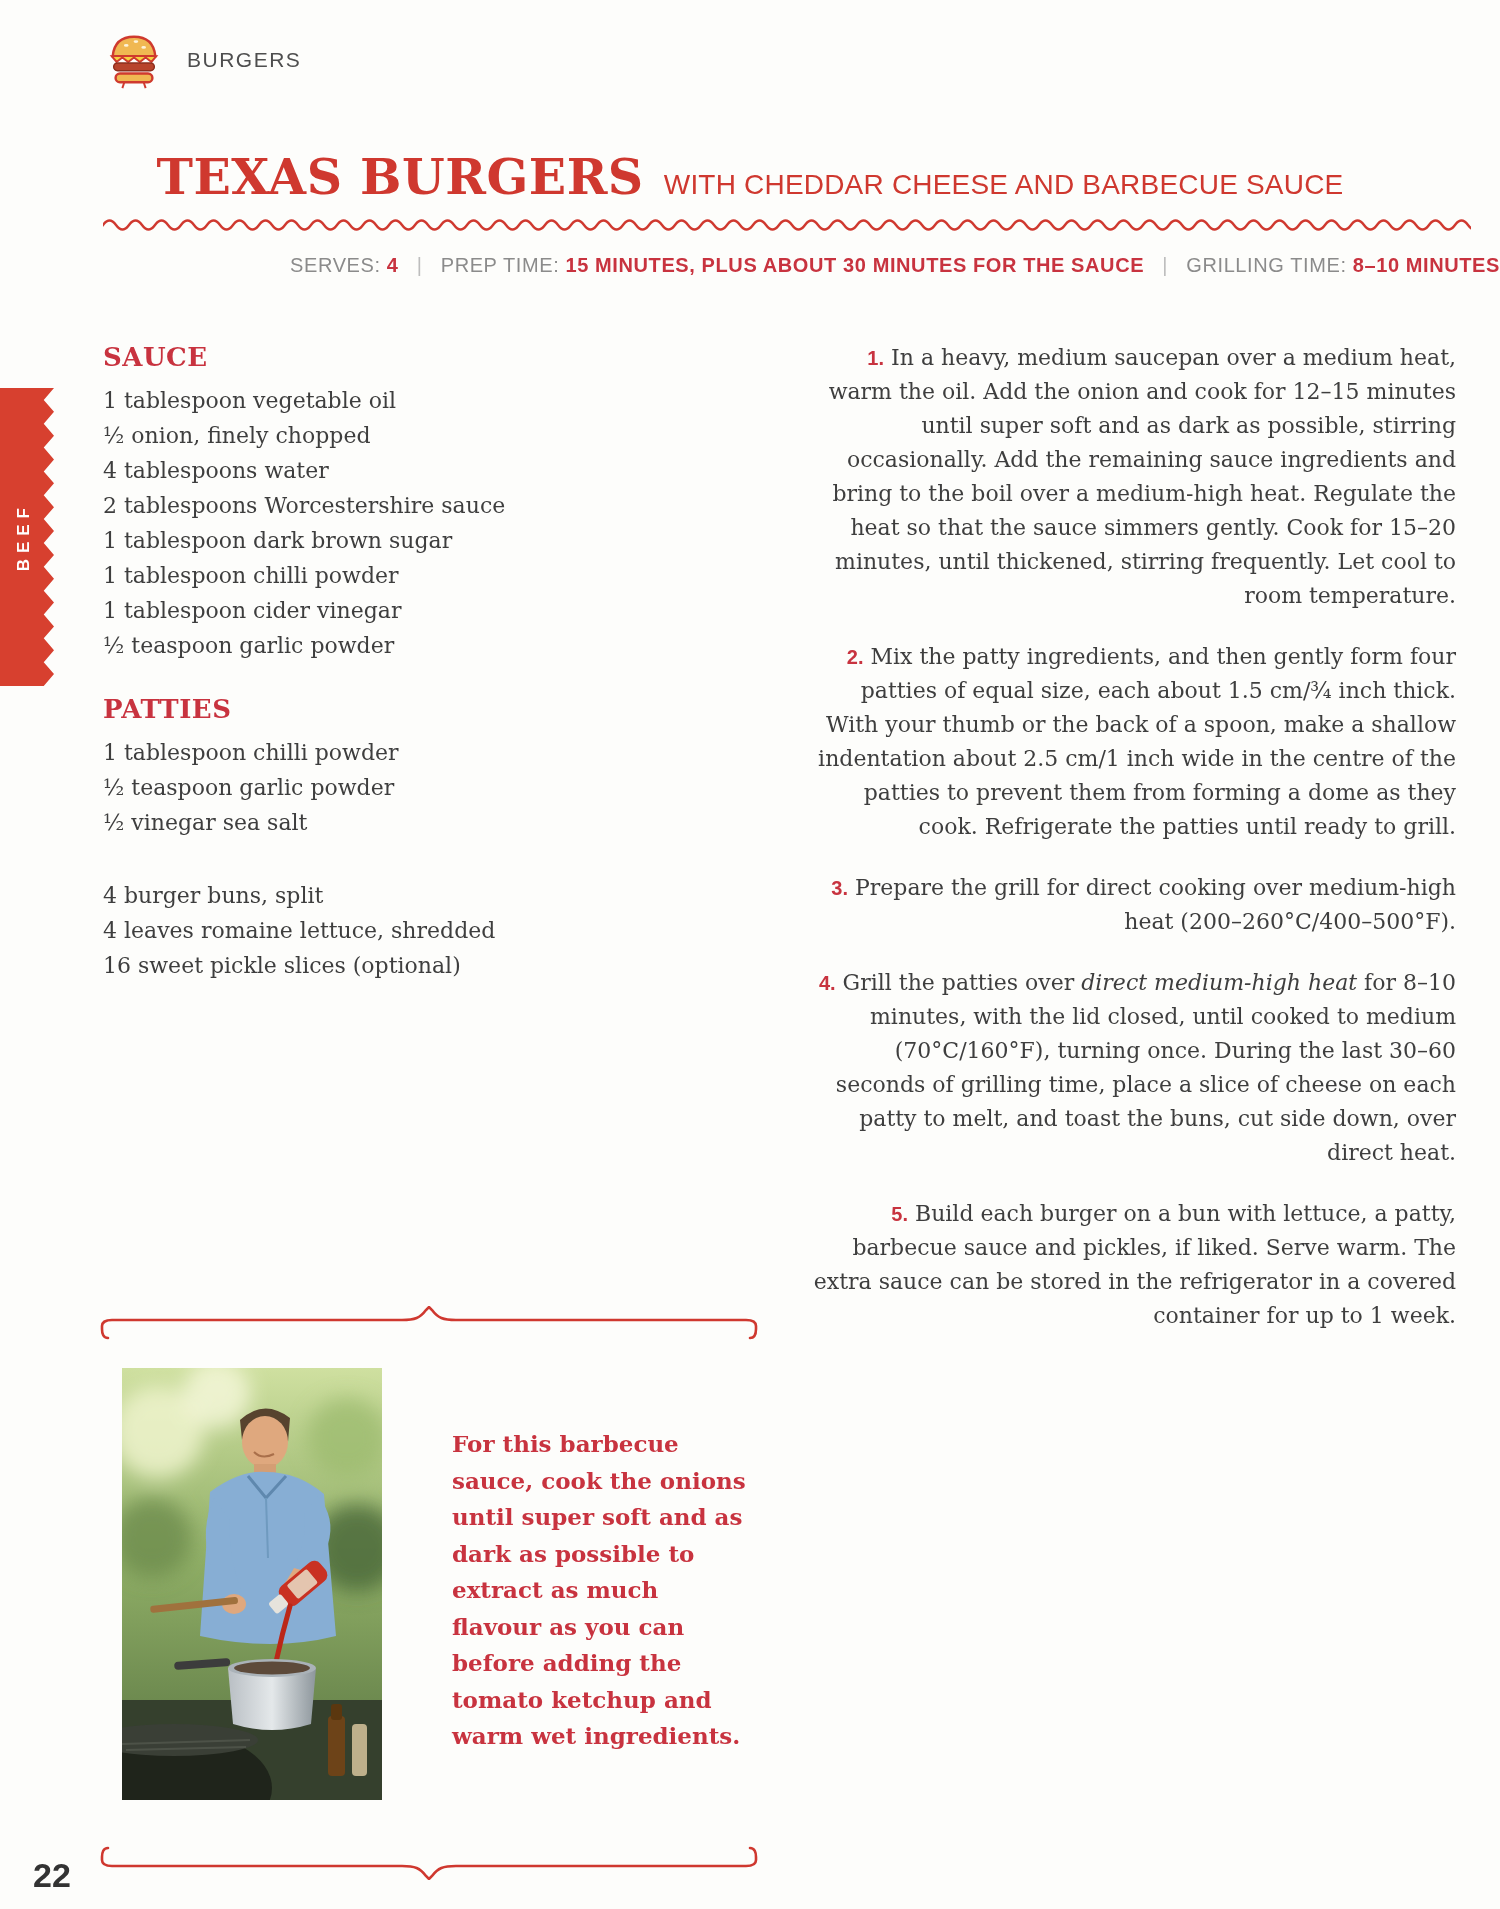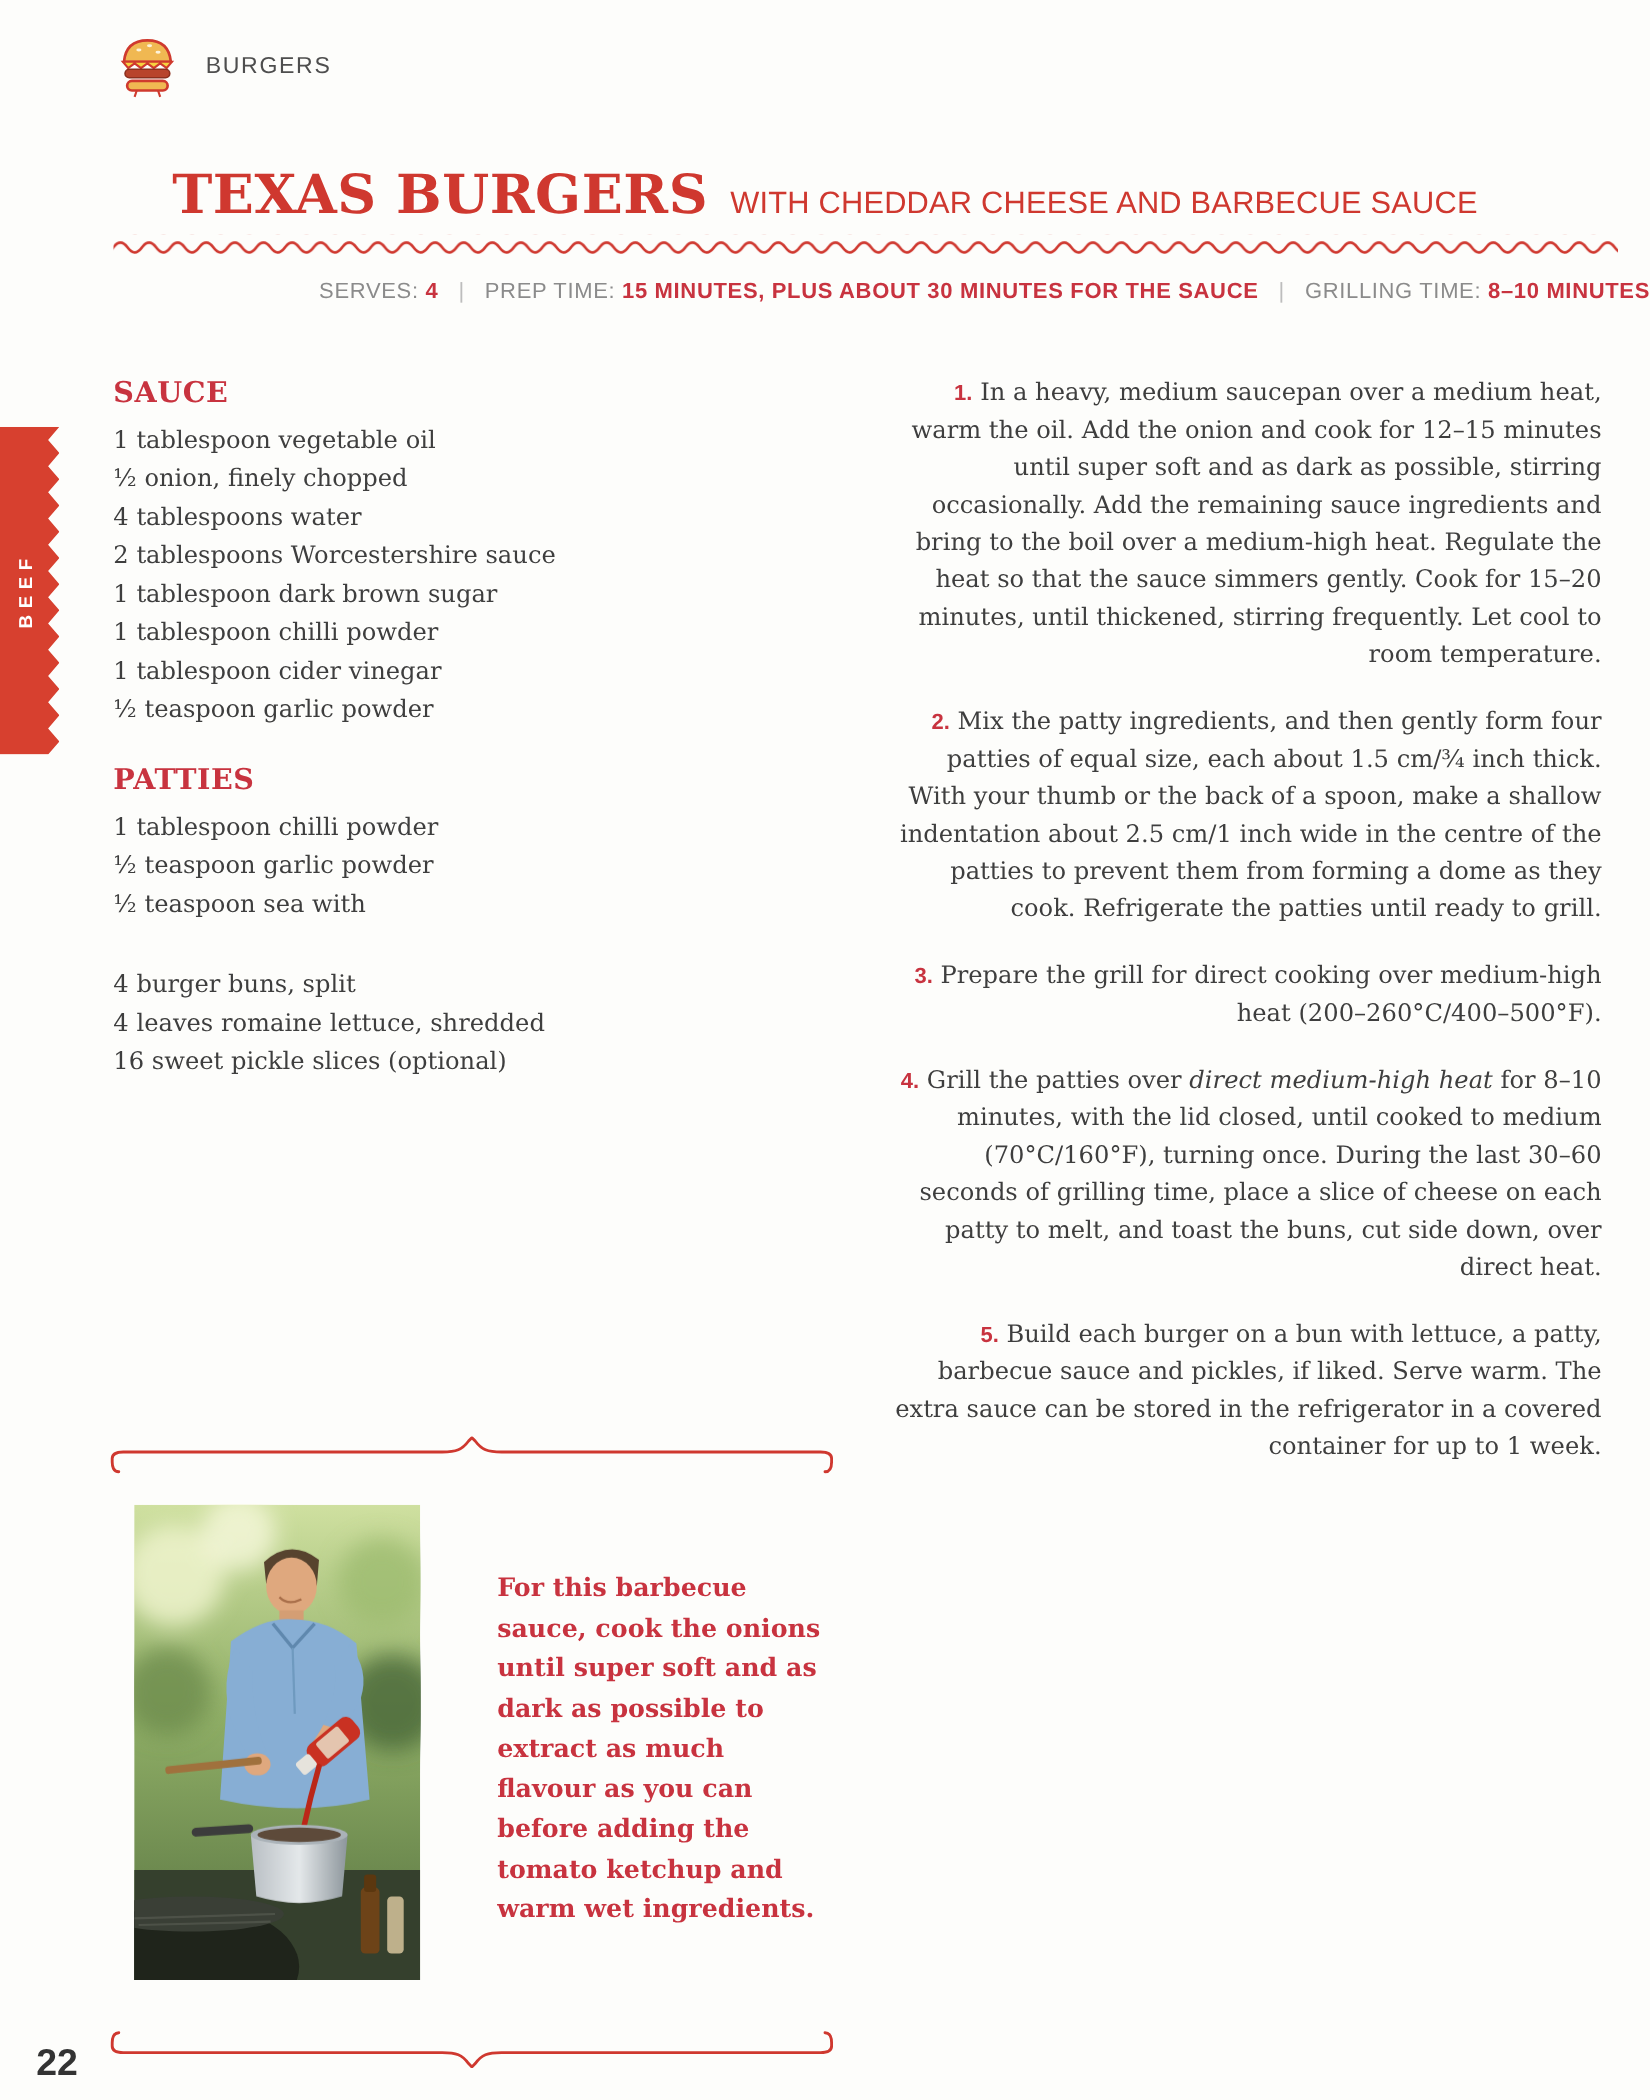--- a/index.html
+++ b/index.html
@@ -123,21 +123,21 @@
       <p class="ing">1 tablespoon dark brown sugar</p>
       <p class="ing">1 tablespoon chilli powder</p>
       <p class="ing">1 tablespoon cider vinegar</p>
       <p class="ing">½ teaspoon garlic powder</p>
     </section>
 
     <section class="sec patties">
       <h2 class="ing-heading">PATTIES</h2>
       <p class="ing">1 tablespoon chilli powder</p>
       <p class="ing">½ teaspoon garlic powder</p>
-      <p class="ing">½ teaspoon sea with</p>
+      <p class="ing">½ vinegar sea salt</p>
     </section>
 
     <section class="sec extras">
       <p class="ing">4 burger buns, split</p>
       <p class="ing">4 leaves romaine lettuce, shredded</p>
       <p class="ing">16 sweet pickle slices (optional)</p>
     </section>
   </div>
 
   <div class="right-col">

